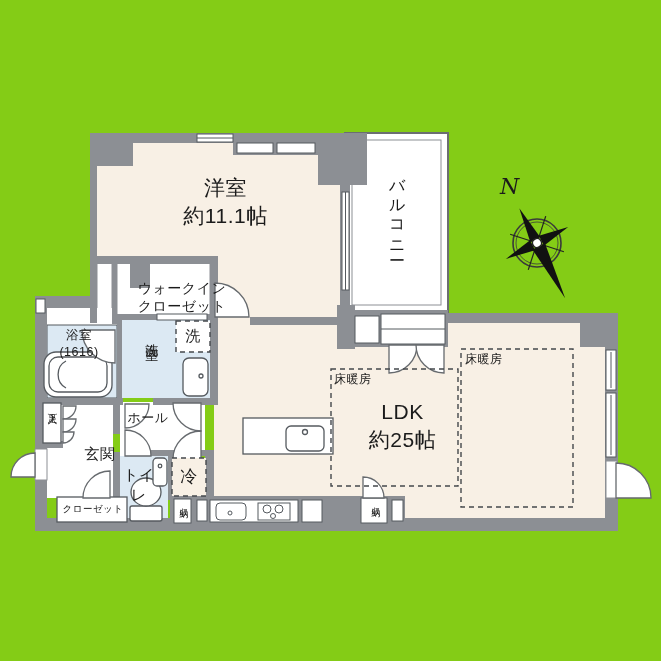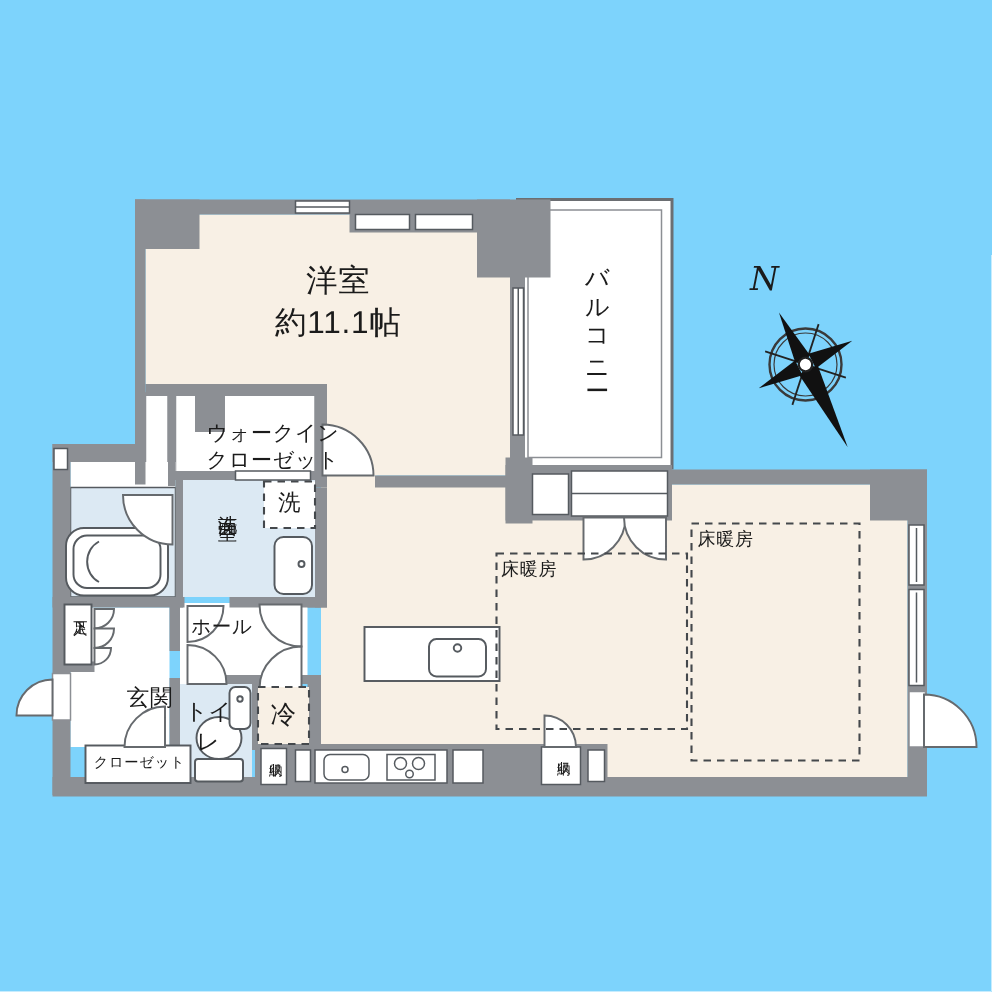--- a/index.html
+++ b/index.html
@@ -1,17 +1,17 @@
 <!DOCTYPE html>
 <html><head>
 <meta charset="utf-8">
 <style>
   html,body{margin:0;padding:0;background:#ffffff;}
   .stage{
-    position:relative;width:661px;height:661px;background:#7dd3fc;overflow:hidden;
+    position:relative;width:661px;height:661px;background:#84cc16;overflow:hidden;
     font-family:"Liberation Sans","DejaVu Sans",sans-serif;color:#1b1b1b;
   }
   svg{position:absolute;left:0;top:0;}
   .lbl{position:absolute;color:#1b1b1b;white-space:pre-line;line-height:1.32;letter-spacing:0.5px;}
   .center{text-align:center;}
   .v{writing-mode:vertical-rl;text-orientation:upright;}
   .room-big{font-size:21px;}
   .north{font-family:"DejaVu Serif","Liberation Serif",serif;font-style:italic;font-size:22px;}
 </style>
 </head>
@@ -165,27 +165,31 @@
       <circle cx="537" cy="243" r="4.5" fill="#ffffff" stroke="#222" stroke-width="1.5"></circle>
     </g>
   </g>
 </svg>
 
   <div class="lbl center room-big" style="left:133px;top:174px;width:185px;">洋室
 約11.1帖</div>
   <div class="lbl v" style="left:387px;top:167px;font-size:16px;letter-spacing:3px;">バルコニー</div>
   <div class="lbl center" style="left:120px;top:279px;width:124px;font-size:14px;">ウォークイン
 クローゼット</div>
+  <div class="lbl center" style="left:44px;top:327px;width:70px;font-size:12.5px;">浴室
+(1616)</div>
   <div class="lbl v" style="left:143px;top:333px;font-size:13px;letter-spacing:2px;">洗面室</div>
   <div class="lbl center" style="left:176px;top:326px;width:34px;font-size:15px;">洗</div>
   <div class="lbl v" style="left:46px;top:406px;font-size:9.5px;">下足入</div>
   <div class="lbl center" style="left:126px;top:409px;width:44px;font-size:13px;">ホール</div>
-  <div class="lbl center" style="left:78px;top:444px;width:44px;font-size:15px;margin-top:12px;">玄関</div>
+  <div class="lbl center" style="left:78px;top:444px;width:44px;font-size:15px;">玄関</div>
   <div class="lbl center" style="left:118px;top:465px;width:42px;font-size:15px;">トイレ</div>
   <div class="lbl center" style="left:61px;top:503px;width:64px;font-size:9.5px;">クローゼット</div>
   <div class="lbl center" style="left:172px;top:466px;width:34px;font-size:17px;">冷</div>
   <div class="lbl v" style="left:177px;top:501px;font-size:9px;">収納</div>
   <div class="lbl v" style="left:369px;top:500px;font-size:9px;">収納</div>
+  <div class="lbl center room-big" style="left:330px;top:398px;width:145px;">LDK
+約25帖</div>
   <div class="lbl" style="left:334px;top:372px;font-size:12px;">床暖房</div>
   <div class="lbl" style="left:465px;top:352px;font-size:12px;">床暖房</div>
   <div class="lbl north" style="left:500px;top:172px;">N</div>
 
 </div>
 
 </body></html>

